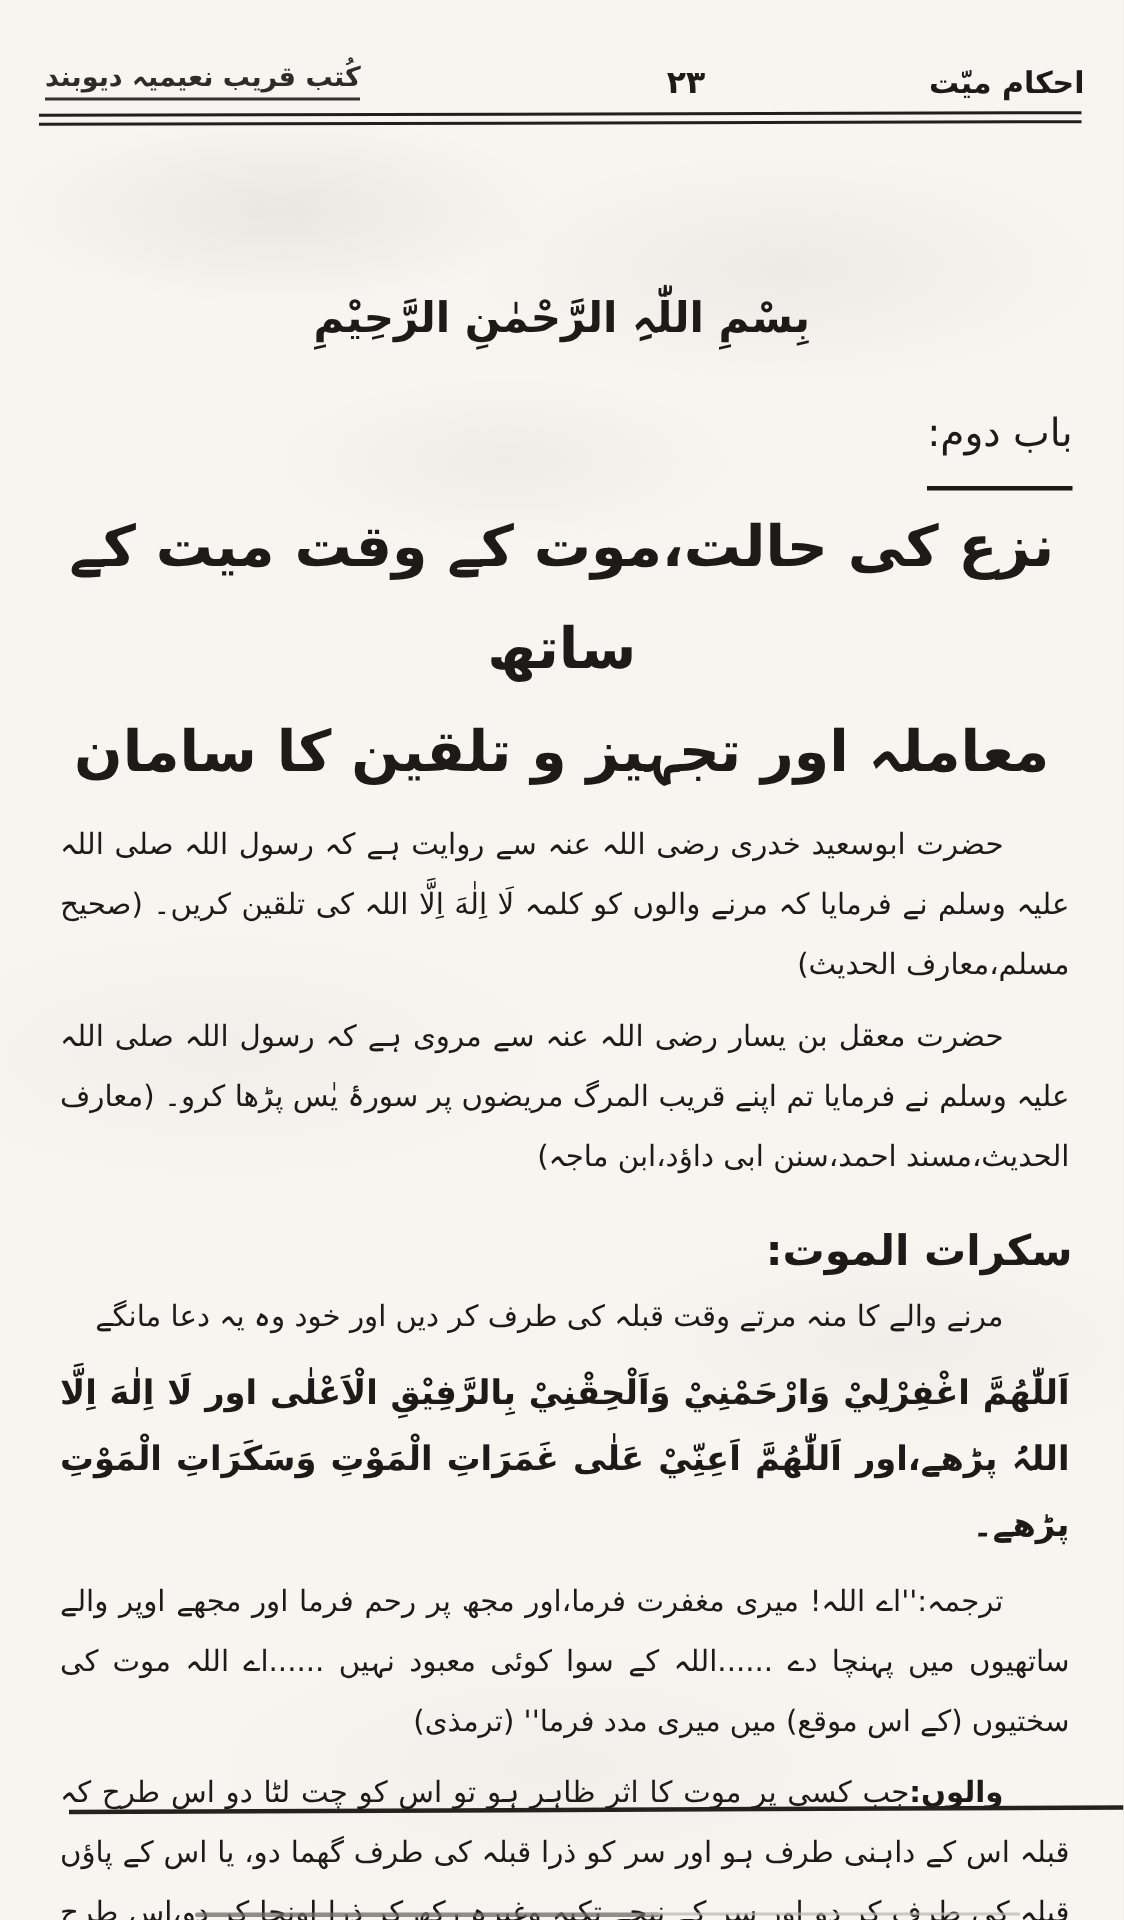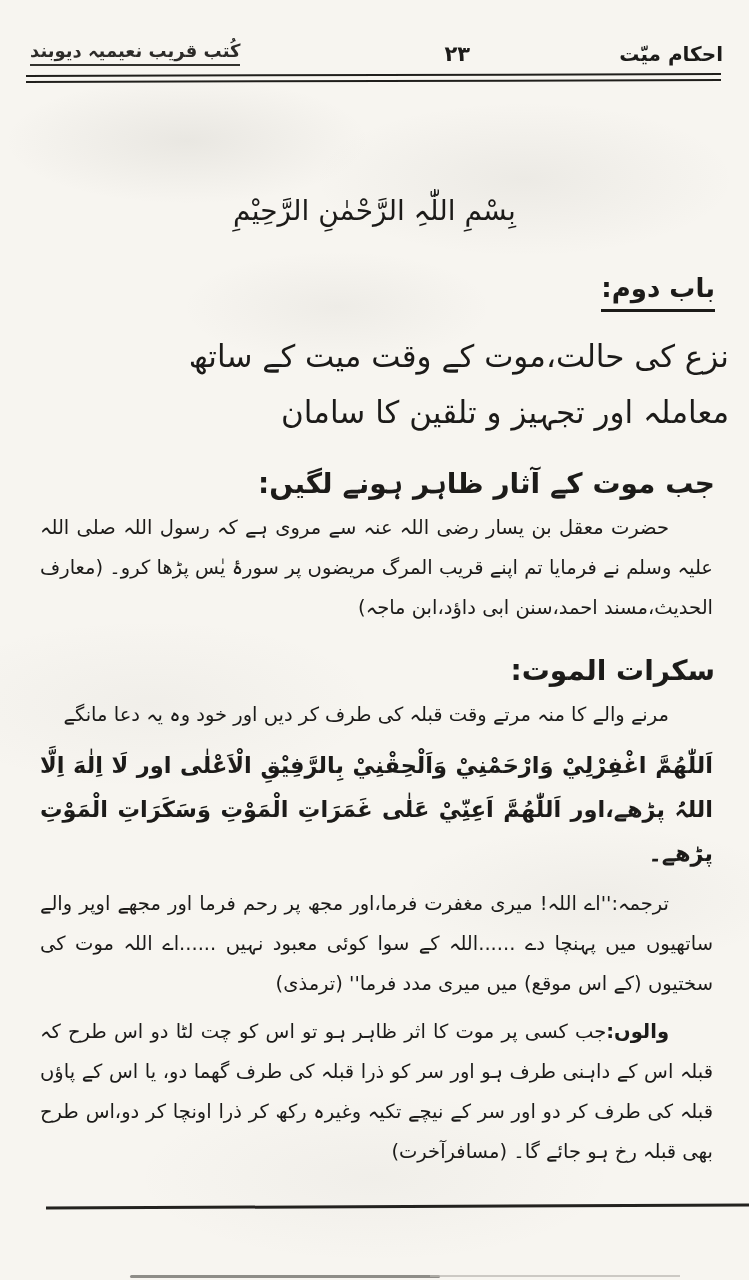--- a/index.html
+++ b/index.html
@@ -47,39 +47,39 @@
     margin:0 28px 0 26px;
     height:4px;
     border-top:2.5px solid #201f1c;
     border-bottom:2px solid #201f1c;
     transform:rotate(-0.15deg);
   }
   .bismillah{
     margin-top:112px;
     text-align:center;
     font-size:28px;
-    font-weight:400;
+    font-weight:700;
     letter-spacing:0px;
   }
   .chapter-label{
     margin:46px 34px 0 0;
     text-align:right;
     font-size:26px;
   }
   .chapter-label span{
-    font-weight:bold;
+    font-weight:normal;
     border-bottom:3px solid #1c1b19;
-    padding-bottom:6px;
+    padding-bottom:20px;
     text-align:right;
   }
   .chapter-title{
     margin:26px 20px 0 20px;
-    text-align:right;
-    font-size:31px;
-    font-weight:normal;
+    text-align:center;
+    font-size:38px;
+    font-weight:bold;
     line-height:1.8;
   }
   .section-heading{
     margin:26px 34px 0 0;
     text-align:right;
     font-size:28px;
     font-weight:bold;
   }
   .body-para{
     margin:8px 36px 0 40px;
@@ -137,22 +137,22 @@
 
   <div class="chapter-label">
     <span>باب دوم:</span>
   </div>
 
   <div class="chapter-title">
     <div>نزع کی حالت،موت کے وقت میت کے ساتھ</div>
     <div>معاملہ اور تجہیز و تلقین کا سامان</div>
   </div>
 
-  <div class="section-heading">جب موت کے آثار ظاہر ہونے لگیں:</div>
 
+  <p class="body-para">حضرت ابوسعید خدری رضی اللہ عنہ سے روایت ہے کہ رسول اللہ صلی اللہ علیہ وسلم نے فرمایا کہ مرنے والوں کو کلمہ لَا اِلٰهَ اِلَّا اللہ کی تلقین کریں۔ (صحیح مسلم،معارف الحدیث)</p>
 
   <p class="body-para">حضرت معقل بن یسار رضی اللہ عنہ سے مروی ہے کہ رسول اللہ صلی اللہ علیہ وسلم نے فرمایا تم اپنے قریب المرگ مریضوں پر سورۂ یٰس پڑھا کرو۔ (معارف الحدیث،مسند احمد،سنن ابی داؤد،ابن ماجہ)</p>
 
   <div class="section-heading">سکرات الموت:</div>
 
   <p class="body-para">مرنے والے کا منہ مرتے وقت قبلہ کی طرف کر دیں اور خود وہ یہ دعا مانگے</p>
 
   <p class="dua-para no-indent">اَللّٰهُمَّ اغْفِرْلِيْ وَارْحَمْنِيْ وَاَلْحِقْنِيْ بِالرَّفِيْقِ الْاَعْلٰى اور لَا اِلٰهَ اِلَّا اللہُ پڑھے،اور اَللّٰهُمَّ اَعِنِّيْ عَلٰى غَمَرَاتِ الْمَوْتِ وَسَكَرَاتِ الْمَوْتِ پڑھے۔</p>
 
   <p class="body-para">ترجمہ:''اے اللہ! میری مغفرت فرما،اور مجھ پر رحم فرما اور مجھے اوپر والے ساتھیوں میں پہنچا دے ......اللہ کے سوا کوئی معبود نہیں ......اے اللہ موت کی سختیوں (کے اس موقع) میں میری مدد فرما'' (ترمذی)</p>

